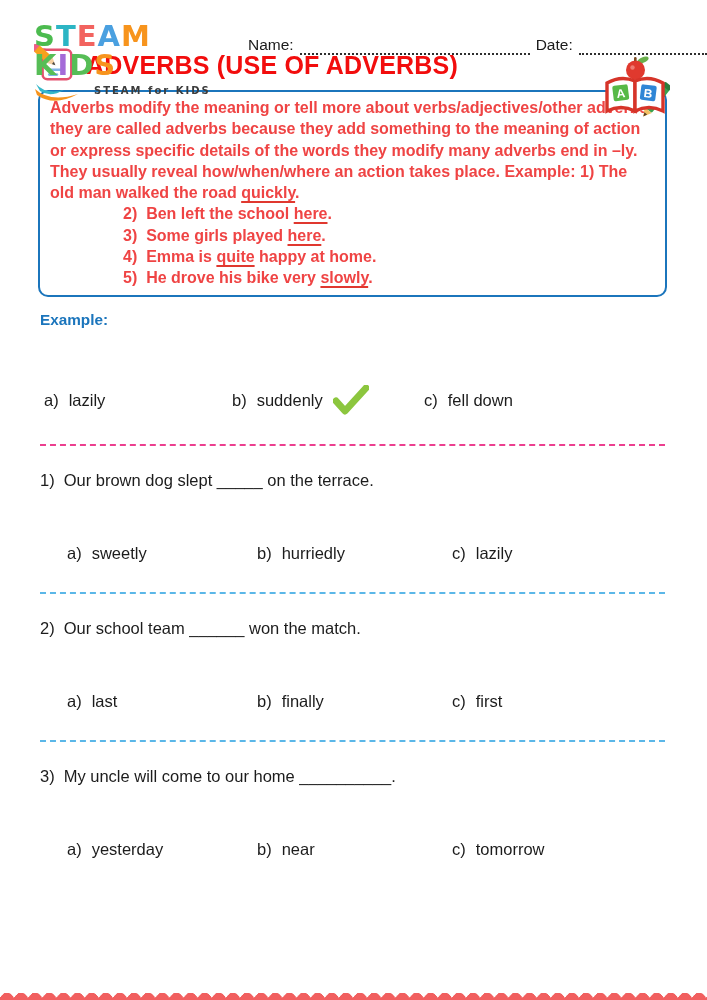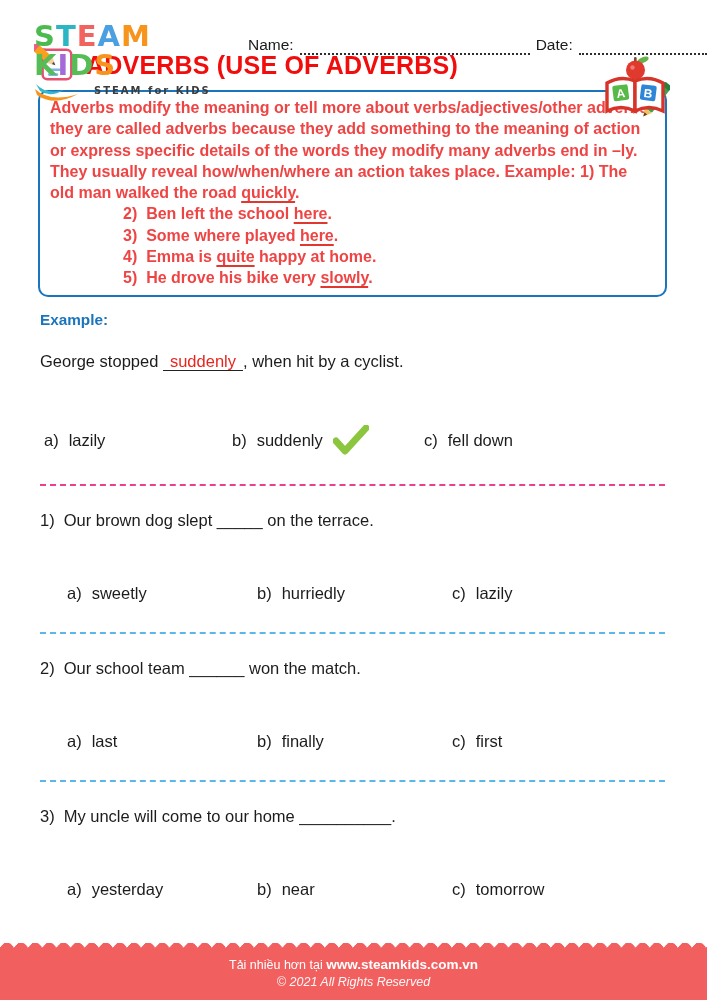--- a/index.html
+++ b/index.html
@@ -129,38 +129,34 @@
 
   <div class="info-box">
     <div>
       <span class="para">Adverbs modify the meaning or tell more about verbs/adjectives/other adverbs they are called adverbs because they add something to the meaning of action or express specific details of the words they modify many adverbs end in –ly. They usually reveal how/when/where an action takes place.</span>
       <span class="para">Example: 1) The old man walked the road </span><span class="para u-red">quickly</span><span class="para">.</span>
     </div>
     <div class="ex-item">
       <span>2)</span>&nbsp;&nbsp;<span>Ben left the school </span><span class="u-red">here</span><span>.</span>
     </div>
     <div class="ex-item">
-      <span>3)</span>&nbsp;&nbsp;<span>Some where played </span><span class="u-red">here</span><span>.</span>
+      <span>3)</span>&nbsp;&nbsp;<span>Some girls played </span><span class="u-red">here</span><span>.</span>
     </div>
     <div class="ex-item">
       <span>4)</span>&nbsp;&nbsp;<span>Emma is </span><span class="u-red">quite</span><span> happy at home.</span>
     </div>
     <div class="ex-item">
       <span>5)</span>&nbsp;&nbsp;<span>He drove his bike very </span><span class="u-red">slowly</span><span>.</span>
     </div>
   </div>
 
   <div class="instructions">
     <span class="ex-label">Example:</span>
   </div>
 
-  <div class="ex-sentence">
-    <span>George stopped</span>
-    <span class="answer-underlined">suddenly</span><span>, when hit by a cyclist.</span>
-  </div>
 
   <div class="opt-row ex">
     <div class="opt">
       <span class="k">a)</span>
       <span>lazily</span>
     </div>
     <div class="opt">
       <span class="k">b)</span>
       <span>suddenly</span>
       <svg class="check" viewBox="0 0 36 30">
@@ -228,21 +224,15 @@
       <span>near</span>
     </div>
     <div class="opt">
       <span class="k">c)</span>
       <span>tomorrow</span>
     </div>
   </div>
 
   <div class="footer">
     <div class="scallops"></div>
-    <div class="footer-band">
-      <div class="footer-line1">
-        <span>Tải nhiều hơn tại </span><span class="bold">www.steamkids.com.vn</span>
-      </div>
-      <div class="footer-line2">© 2021 All Rights Reserved</div>
-    </div>
   </div>
 
 </div>
 
 </body></html>

